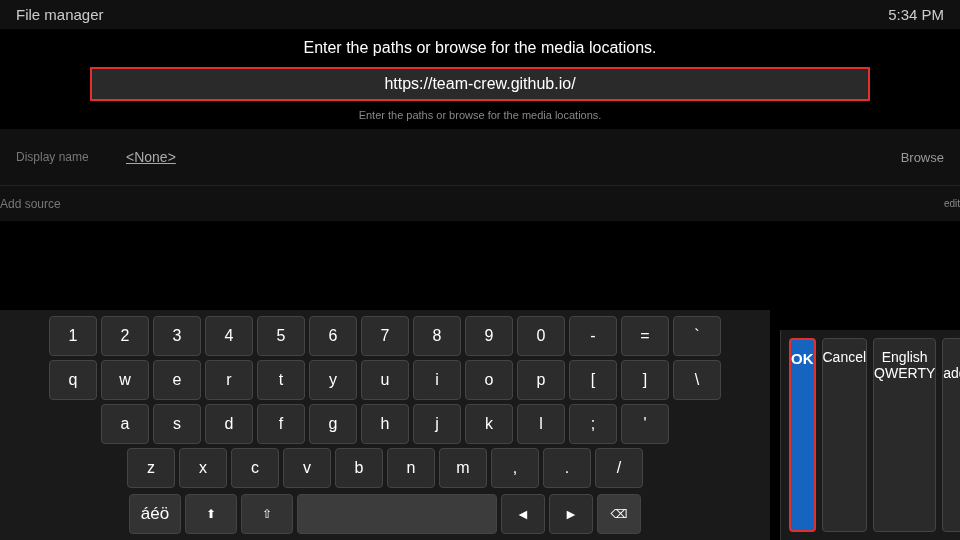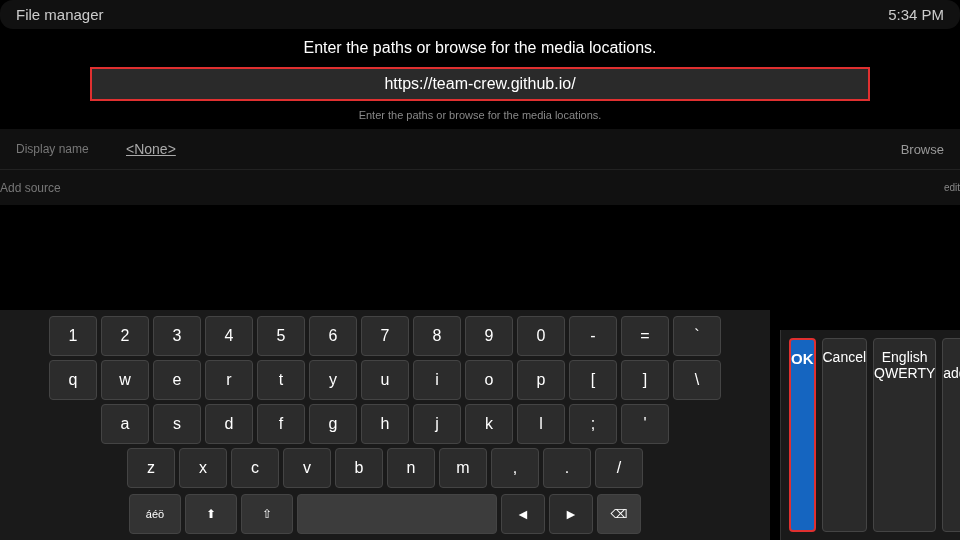--- a/index.html
+++ b/index.html
@@ -13,21 +13,20 @@
       position: relative;
     }
 
     
     .header {
       display: flex;
       justify-content: space-between;
       align-items: center;
       padding: 6px 16px;
       background: #111;
-      border-radius: 13px;
     }
     .header-title {
       font-size: 15px;
       color: #ccc;
     }
     .header-time {
       font-size: 15px;
       color: #ccc;
     }
 
@@ -73,21 +72,21 @@
       color: #888;
       padding: 4px 0 8px;
       background: #000;
     }
 
     
     .middle-section {
       background: #111;
       display: flex;
       align-items: center;
-      padding: 12px 16px;
+      padding: 20px 16px;
       gap: 20px;
       min-height: 40px;
     }
     .middle-label {
       font-size: 12px;
       color: #777;
       min-width: 90px;
     }
     .middle-none {
       font-size: 14px;
@@ -180,21 +179,21 @@
 
     
     .bottom-row {
       display: flex;
       justify-content: center;
       align-items: center;
       gap: 4px;
       padding: 2px 0;
     }
     .key-emoji {
-      font-size: 11px;
+      font-size: 17px;
       min-width: 52px;
     }
     .key-arrow {
       font-size: 14px;
       min-width: 44px;
     }
     .key-del {
       font-size: 12px;
       min-width: 44px;
       background: #3a3a3a;

